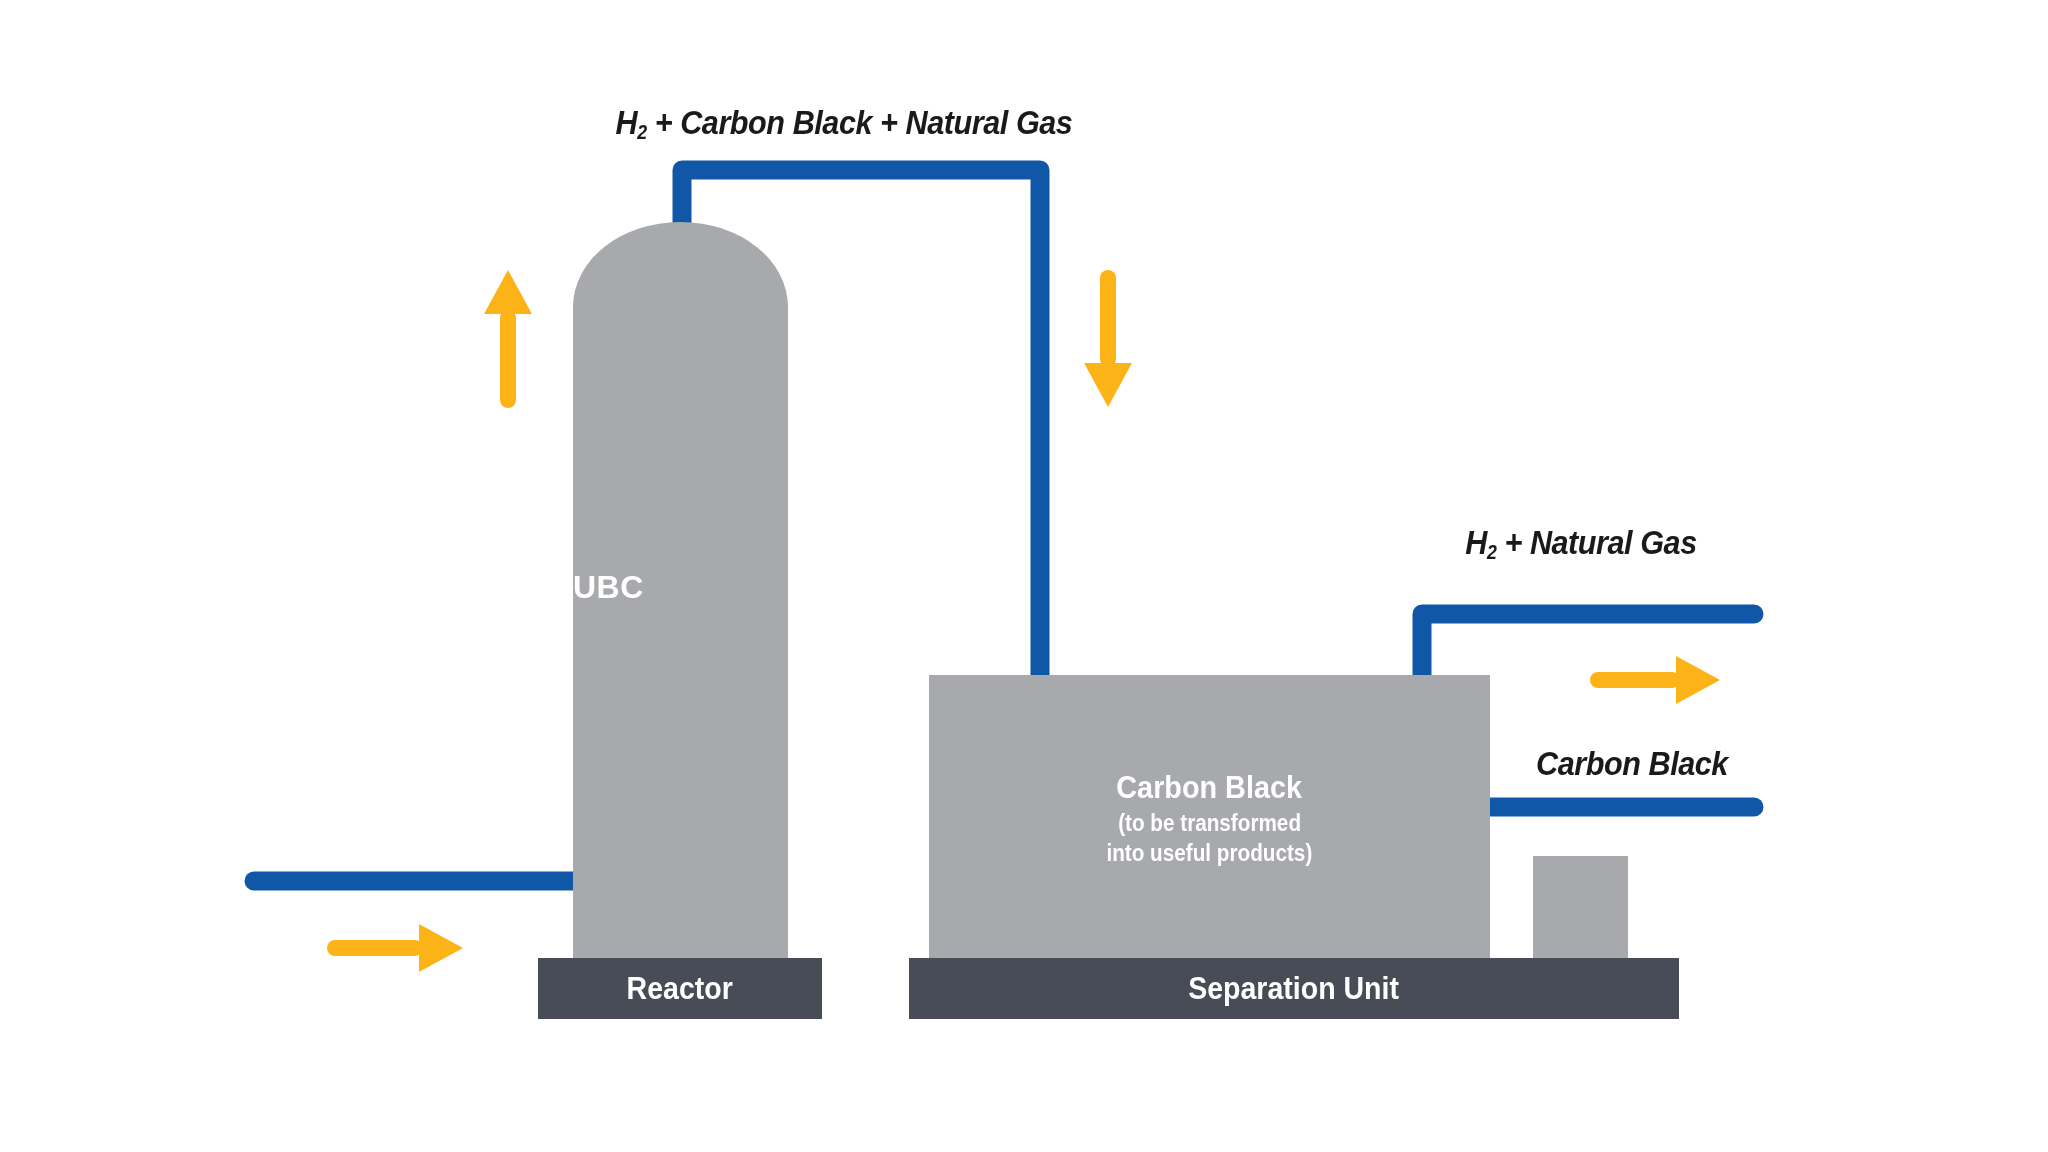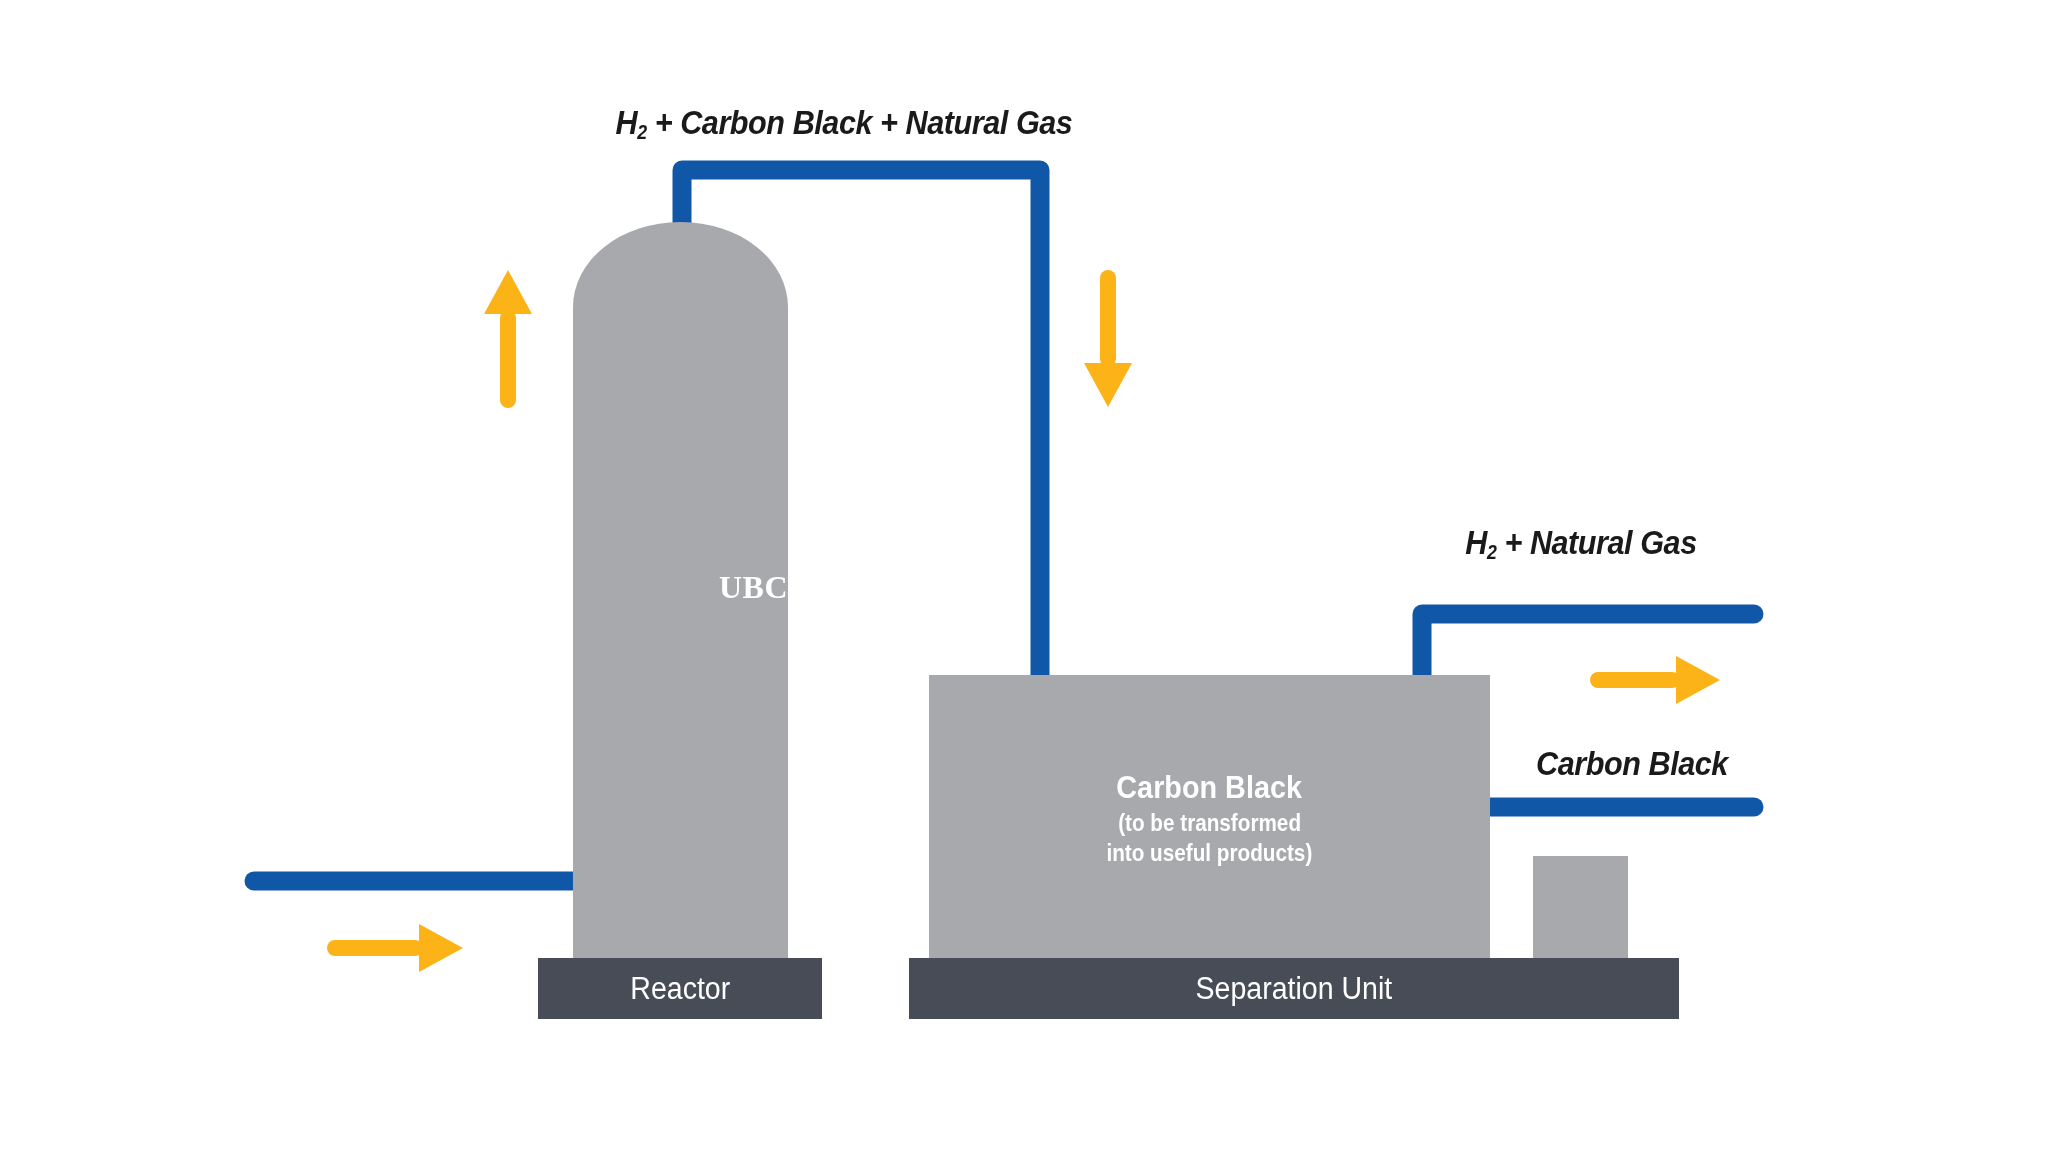--- a/index.html
+++ b/index.html
@@ -18,38 +18,38 @@
   .pipes{position:absolute;left:0;top:0;z-index:1;}
   .pipes path{fill:none;stroke:var(--pipe-blue);stroke-width:19;stroke-linecap:round;stroke-linejoin:round;}
 
   
   .vessel{
     position:absolute;left:573px;top:222px;width:215px;height:736px;z-index:2;
     background:var(--vessel-gray);
     border-radius:107px 107px 0 0 / 85px 85px 0 0;
   }
   .vessel-label{
-    position:absolute;top:345px;left:0;width:100%;text-align:right;
-    color:var(--text-white);font-weight:bold;font-size:32px;line-height:40px;letter-spacing:.5px;font-family:Liberation Serif, serif;
+    position:absolute;top:345px;left:0;width:100%;text-align:left;
+    color:var(--text-white);font-weight:bold;font-size:32px;line-height:40px;letter-spacing:.5px;
   }
   .cb-box{
     position:absolute;left:929px;top:675px;width:561px;height:283px;z-index:2;
     background:var(--vessel-gray);
     display:flex;flex-direction:column;align-items:center;justify-content:center;
     color:var(--text-white);text-align:center;
   }
   .cb-title{font-weight:bold;font-size:32px;line-height:42px;}
   .cb-sub{font-weight:bold;font-size:23px;line-height:30px;}
   .small-box{position:absolute;left:1533px;top:856px;width:95px;height:103px;background:var(--vessel-gray);z-index:2;}
 
   
   .base{
     position:absolute;top:958px;height:61px;z-index:3;background:var(--base-dark);
     display:flex;align-items:center;justify-content:center;
-    color:var(--text-white);font-weight:normal;font-size:31px;
+    color:var(--text-white);font-weight:bold;font-size:31px;
   }
   .reactor-base{left:538px;width:284px;}
   .separation-base{left:893px;width:770px;margin-left:16px;}
 
   
   .stream-label{
     position:absolute;z-index:4;transform:translateX(-50%);white-space:nowrap;
     color:var(--text-dark);font-weight:bold;font-size:34px;line-height:44px;letter-spacing:-0.5px;font-style:italic;
   }
   .cond{display:inline-block;transform:scaleX(0.9);transform-origin:center;}

